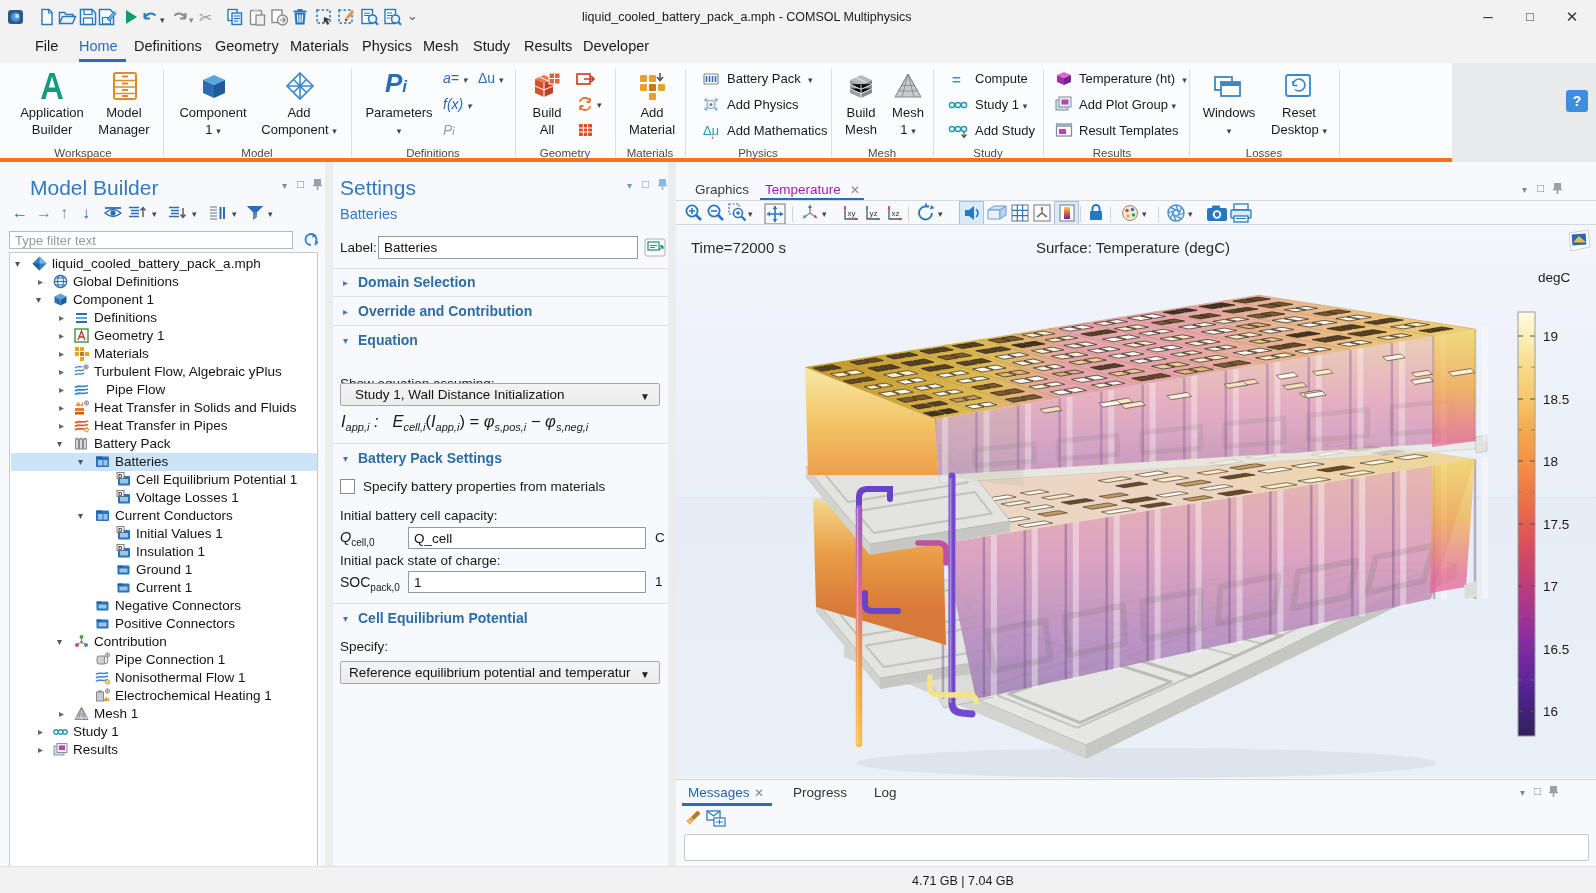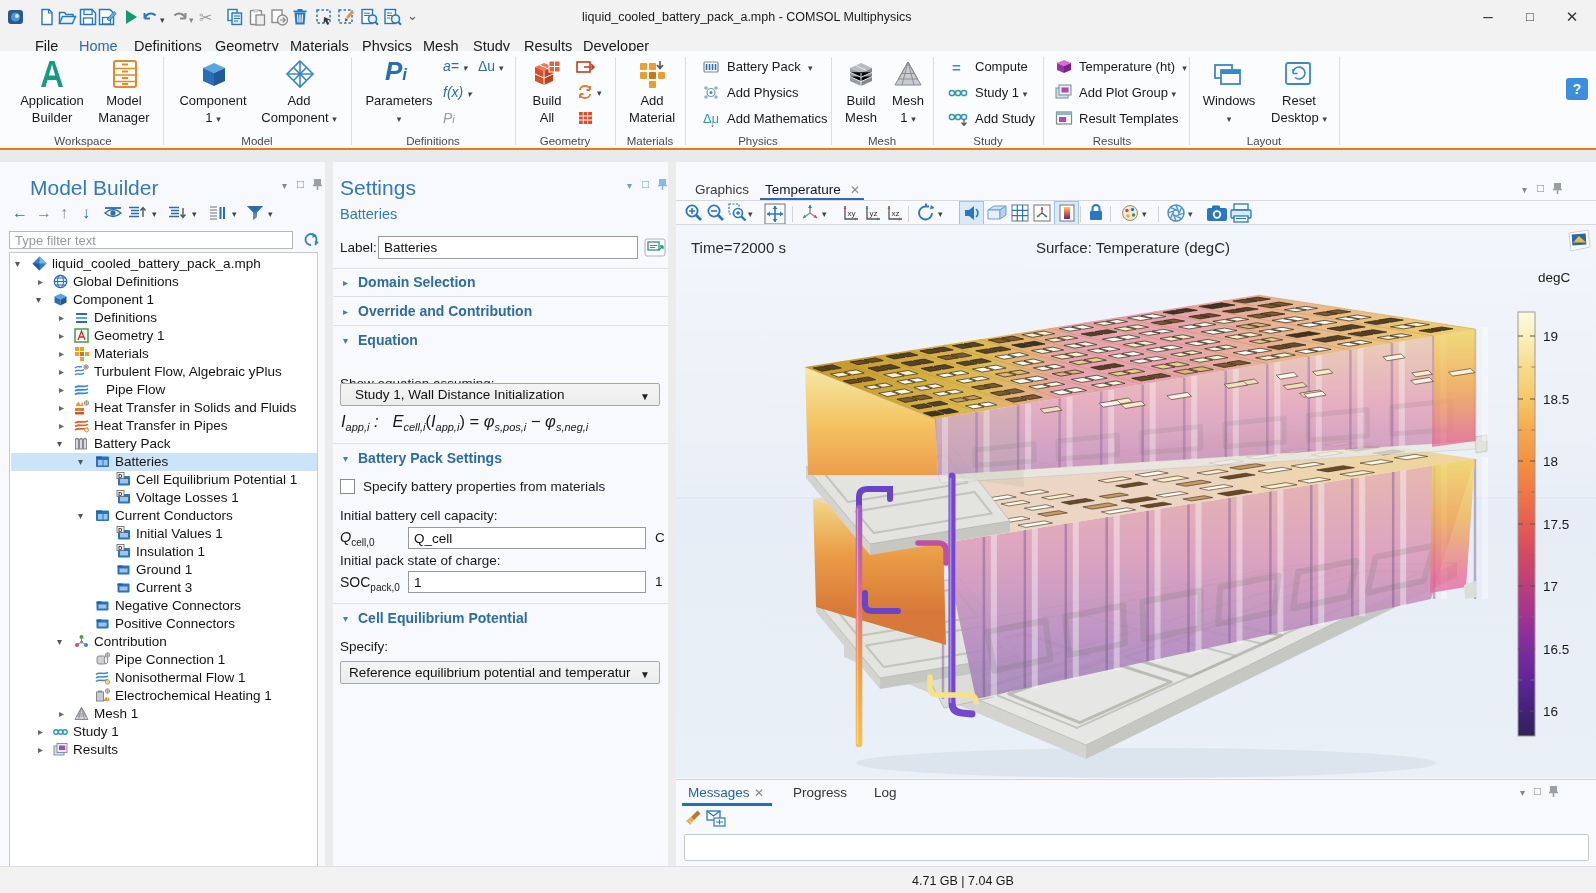--- a/index.html
+++ b/index.html
@@ -1,20 +1,20 @@
 <!DOCTYPE html>
 <html><head><meta charset="utf-8">
 <style>
 *{margin:0;padding:0;box-sizing:border-box;}
 html,body{width:1596px;height:893px;overflow:hidden;font-family:"Liberation Sans",sans-serif;background:#e9eaeb;}
 .abs{position:absolute;}
 #titlebar{position:absolute;left:0;top:0;width:1596px;height:35px;background:#f2f2f2;}
 #menurow{position:absolute;left:0;top:35px;width:1596px;height:28px;background:#f2f2f2;}
 #menurow .mi{position:absolute;top:3px;font-size:14.5px;color:#1a1a1a;}
-#ribbon{position:absolute;left:0;top:51px;width:1596px;height:99px;background:#fbfcfe;border-bottom:2px solid #f97316;}
+#ribbon{position:absolute;left:0;top:63px;width:1452px;height:99px;background:#fbfcfe;border-bottom:4px solid #f97316;}
 .gsep{position:absolute;top:6px;height:88px;width:1px;background:#dcdee2;}
 .glabel{position:absolute;top:84px;width:120px;text-align:center;font-size:11.5px;color:#4a4a4a;}
 .bigbtn{position:absolute;top:6px;text-align:center;font-size:13px;color:#1a1a1a;line-height:1.28;}
 .smallbtn{position:absolute;font-size:13px;color:#1a1a1a;white-space:nowrap;}
 .dd{color:#444;font-size:9px;}
 #titletext{position:absolute;top:10px;left:582px;font-size:12.5px;color:#1a1a1a;}
 .winbtn{position:absolute;top:0;width:44px;height:34px;text-align:center;line-height:34px;font-size:15px;color:#333;}
 #lpanel{position:absolute;left:0;top:162px;width:325px;height:704px;background:#f7f9fc;}
 #lsplit{position:absolute;left:325px;top:162px;width:8px;height:704px;background:#ececed;}
 #spanel{position:absolute;left:333px;top:162px;width:335px;height:704px;background:#f7f9fc;}
@@ -208,21 +208,21 @@
     <div class="gsep" style="left:1339px"></div>
     <div class="glabel" style="left:23px">Workspace</div>
     <div class="glabel" style="left:197px">Model</div>
     <div class="glabel" style="left:373px">Definitions</div>
     <div class="glabel" style="left:505px">Geometry</div>
     <div class="glabel" style="left:590px">Materials</div>
     <div class="glabel" style="left:698px">Physics</div>
     <div class="glabel" style="left:822px">Mesh</div>
     <div class="glabel" style="left:928px">Study</div>
     <div class="glabel" style="left:1052px">Results</div>
-    <div class="glabel" style="left:1204px">Layout</div>
+    <div class="glabel" style="left:1204px">Losses</div>
     <div class="bigbtn" style="left:10px;width:84px;top:6px;"><div style="height:36px"></div>Application<br>Builder</div>
     <div class="bigbtn" style="left:82px;width:84px;"><div style="height:36px"></div>Model<br>Manager</div>
     <div class="bigbtn" style="left:171px;width:84px;"><div style="height:36px"></div>Component<br>1 <span class="dd">▾</span></div>
     <div class="bigbtn" style="left:257px;width:84px;"><div style="height:36px"></div>Add<br>Component <span class="dd">▾</span></div>
     <div class="bigbtn" style="left:357px;width:84px;"><div style="height:36px"></div>Parameters<br><span class="dd">▾</span></div>
     <div class="smallbtn" style="left:443px;top:7px;color:#2a6db5;font-size:14px;font-style:italic;">a= <span class="dd">▾</span></div>
     <div class="smallbtn" style="left:478px;top:7px;color:#2a6db5;font-size:14px;">Δu <span class="dd">▾</span></div>
     <div class="smallbtn" style="left:443px;top:33px;color:#2a6db5;font-size:14px;font-style:italic;">f(x) <span class="dd">▾</span></div>
     <div class="smallbtn" style="left:443px;top:59px;color:#9a9a9a;font-size:14px;font-style:italic;">P<span style="font-size:11px">i</span></div>
     <div class="bigbtn" style="left:518px;width:58px;"><div style="height:36px"></div>Build<br>All</div>
@@ -486,21 +486,21 @@
           <rect x="1.5" y="3.5" width="12" height="9" rx="1" fill="#2a74ba"></rect>
           <rect x="1.5" y="3.5" width="5" height="1.8" fill="#1d5c9e"></rect>
           <rect x="3.5" y="6.5" width="8" height="4" fill="#9cc4e8"></rect>
         </svg>
         <div class="treerow" style="left:126px;top:309px;">Ground 1</div>
         <svg class="abs" style="left:106px;top:327px" width="15" height="15" viewBox="0 0 15 15">
           <rect x="1.5" y="3.5" width="12" height="9" rx="1" fill="#2a74ba"></rect>
           <rect x="1.5" y="3.5" width="5" height="1.8" fill="#1d5c9e"></rect>
           <rect x="3.5" y="6.5" width="8" height="4" fill="#9cc4e8"></rect>
         </svg>
-        <div class="treerow" style="left:126px;top:327px;">Current 3</div>
+        <div class="treerow" style="left:126px;top:327px;">Current 1</div>
         <svg class="abs" style="left:85px;top:345px" width="15" height="15" viewBox="0 0 15 15">
           <rect x="1.5" y="3.5" width="12" height="9" rx="1" fill="#2a74ba"></rect>
           <rect x="1.5" y="3.5" width="5" height="1.8" fill="#1d5c9e"></rect>
           <rect x="3.5" y="6.5" width="8" height="4" fill="#9cc4e8"></rect>
         </svg>
         <div class="treerow" style="left:105px;top:345px;">Negative Connectors</div>
         <svg class="abs" style="left:85px;top:363px" width="15" height="15" viewBox="0 0 15 15">
           <rect x="1.5" y="3.5" width="12" height="9" rx="1" fill="#2a74ba"></rect>
           <rect x="1.5" y="3.5" width="5" height="1.8" fill="#1d5c9e"></rect>
           <rect x="3.5" y="6.5" width="8" height="4" fill="#9cc4e8"></rect>
@@ -609,21 +609,21 @@
     <div class="schev" style="left:10px;top:451px;">▾</div>
     <div class="shead" style="left:25px;top:448px;">Cell Equilibrium Potential</div>
     <div class="slabel" style="left:7px;top:477px;">Specify:</div>
     <div class="sselect" style="left:7px;top:499px;width:320px;height:23px;">
       <span style="padding-left:8px;white-space:nowrap;overflow:hidden;max-width:290px;">Reference equilibrium potential and temperature deriva</span>
       <span style="position:absolute;right:9px;top:7px;font-size:10px;color:#222;">▼</span>
     </div>
   </div>
 <div id="rpanel">
     <div class="gtab" style="left:19px;color:#3a3a3a;">Graphics</div>
-    <div class="gtab" style="left:89px;color:#0f172a;">Temperature</div>
+    <div class="gtab" style="left:89px;color:#a21caf;">Temperature</div>
     <div class="abs" style="left:174px;top:21px;color:#888;font-size:12px;">✕</div>
     <div class="abs" style="left:84px;top:36px;width:104px;height:3px;background:#2a6cb8;"></div>
     <div class="abs" style="left:0;top:38px;width:920px;height:1px;background:#d5d8dc;"></div>
     <div class="abs" style="left:846px;top:22px;font-size:10px;color:#888;">▾</div>
     <div class="abs" style="left:861px;top:19px;font-size:12px;color:#888;">□</div>
     <svg class="abs" style="left:876px;top:20px" width="12" height="14" viewBox="0 0 12 14">
       <rect x="2" y="1" width="7" height="6" fill="#9aa0a6"></rect>
       <path d="M1 7.5 L10 7.5 M5.5 7.5 L5.5 12" stroke="#9aa0a6" stroke-width="1.6"></path>
     </svg>
     <svg class="abs" style="left:8px;top:41px" width="20" height="20" viewBox="0 0 20 20">

